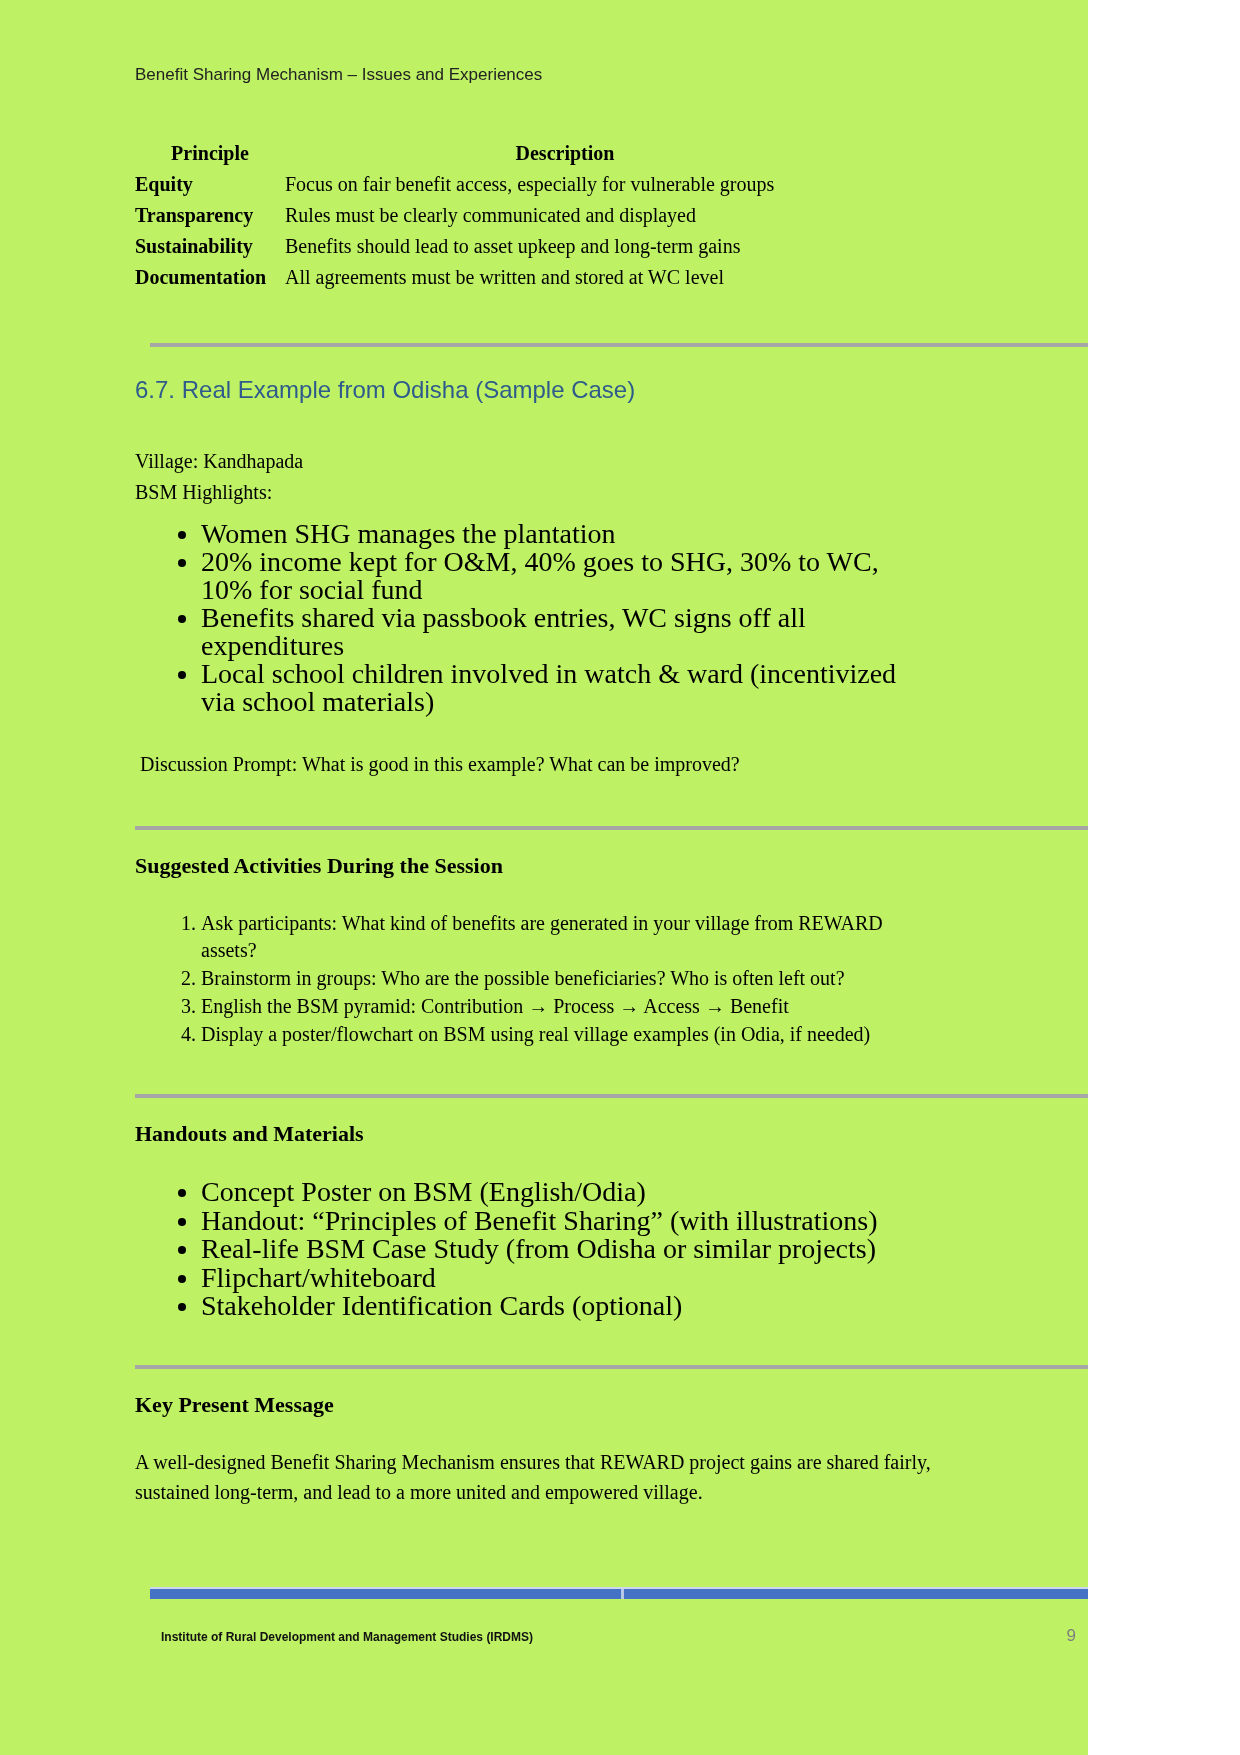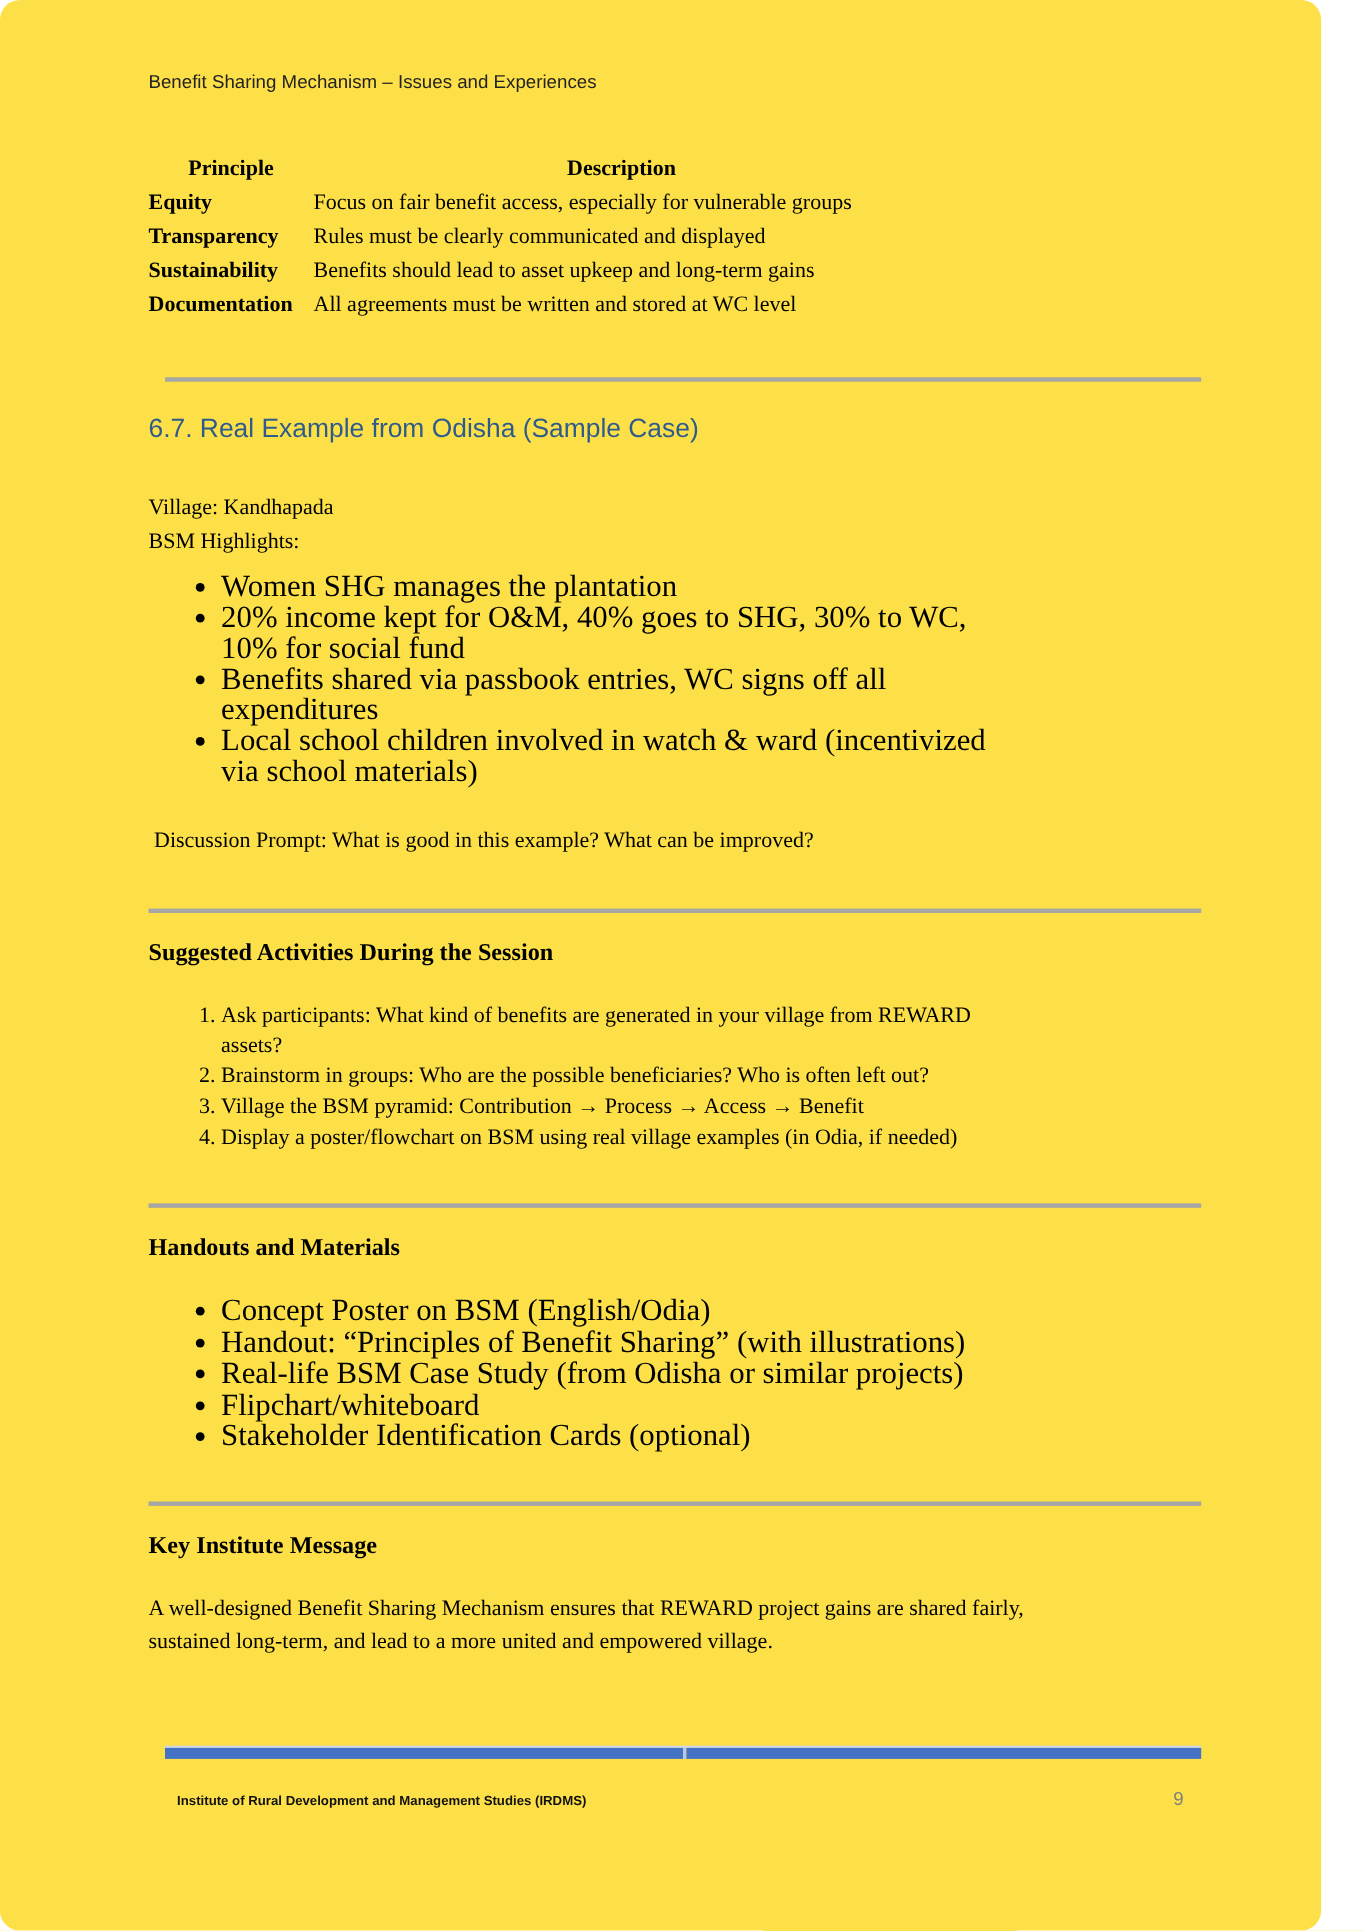--- a/index.html
+++ b/index.html
@@ -4,22 +4,22 @@
 <style>
   :root{
     --heading-blue:#2e5b8c;
     --bar-blue:#4472c4;
     --rule-gray:#a6a6a6;
     --pagenum-gray:#7f7f7f;
   }
   *{box-sizing:border-box;}
   html,body{margin:0;padding:0;background:#ffffff;}
   .page{
-    position:relative;width:1201px;height:1755px;background:#fde047;
-    font-family:"Liberation Serif",serif;color:#000;overflow:hidden;border-radius:18px;
+    position:relative;width:1088px;height:1755px;background:#bef264;
+    font-family:"Liberation Serif",serif;color:#000;overflow:hidden;
   }
   .content{position:absolute;left:135px;top:0;width:957px;}
   .doc-header{
     margin-top:64px;font-family:"Liberation Sans",sans-serif;
     font-size:17px;line-height:22px;color:#222;
   }
   
   table.principles{
     margin-top:52px;border-collapse:collapse;table-layout:fixed;width:710px;
     font-size:20px;line-height:31px;
@@ -128,39 +128,39 @@
 
     <div class="prompt"><b>Discussion Prompt</b><span>: What is good in this example? What can be improved?</span></div>
 
     <hr class="rule rule-2">
 
     <h3 class="section-heading">Suggested Activities During the Session</h3>
 
     <ol class="numbered">
         <li><b>Ask participants</b><span>: What kind of benefits are generated in your village from REWARD assets?</span></li>
         <li><b>Brainstorm in groups</b><span>: Who are the possible beneficiaries? Who is often left out?</span></li>
-        <li><b>Village the BSM pyramid</b><span>: Contribution → Process → Access → Benefit</span></li>
+        <li><b>English the BSM pyramid</b><span>: Contribution → Process → Access → Benefit</span></li>
         <li><b>Display a poster/flowchart</b><span> on BSM using real village examples (in Odia, if needed)</span></li>
       </ol>
 
     <hr class="rule rule-3">
 
     <h3 class="section-heading">Handouts and Materials</h3>
 
     <ul class="bullets handouts-list">
         <li>Concept Poster on BSM (English/Odia)</li>
         <li>Handout: “Principles of Benefit Sharing” (with illustrations)</li>
         <li>Real-life BSM Case Study (from Odisha or similar projects)</li>
         <li>Flipchart/whiteboard</li>
         <li>Stakeholder Identification Cards (optional)</li>
       </ul>
 
     <hr class="rule rule-4">
 
-    <h3 class="section-heading">Key Institute Message</h3>
+    <h3 class="section-heading">Key Present Message</h3>
 
     <p class="takeaway-para"><span>A well-designed </span><b>Benefit Sharing Mechanism</b><span> ensures that REWARD project gains are </span><b>shared fairly, sustained long-term</b><span>, and lead to a </span><b>more united and empowered village</b><span>.</span></p>
 
   </div>
 
   <div class="footer">
     <div class="footer-bar">
       <div class="seg1"></div>
       <div class="gap"></div>
       <div class="seg2"></div>

